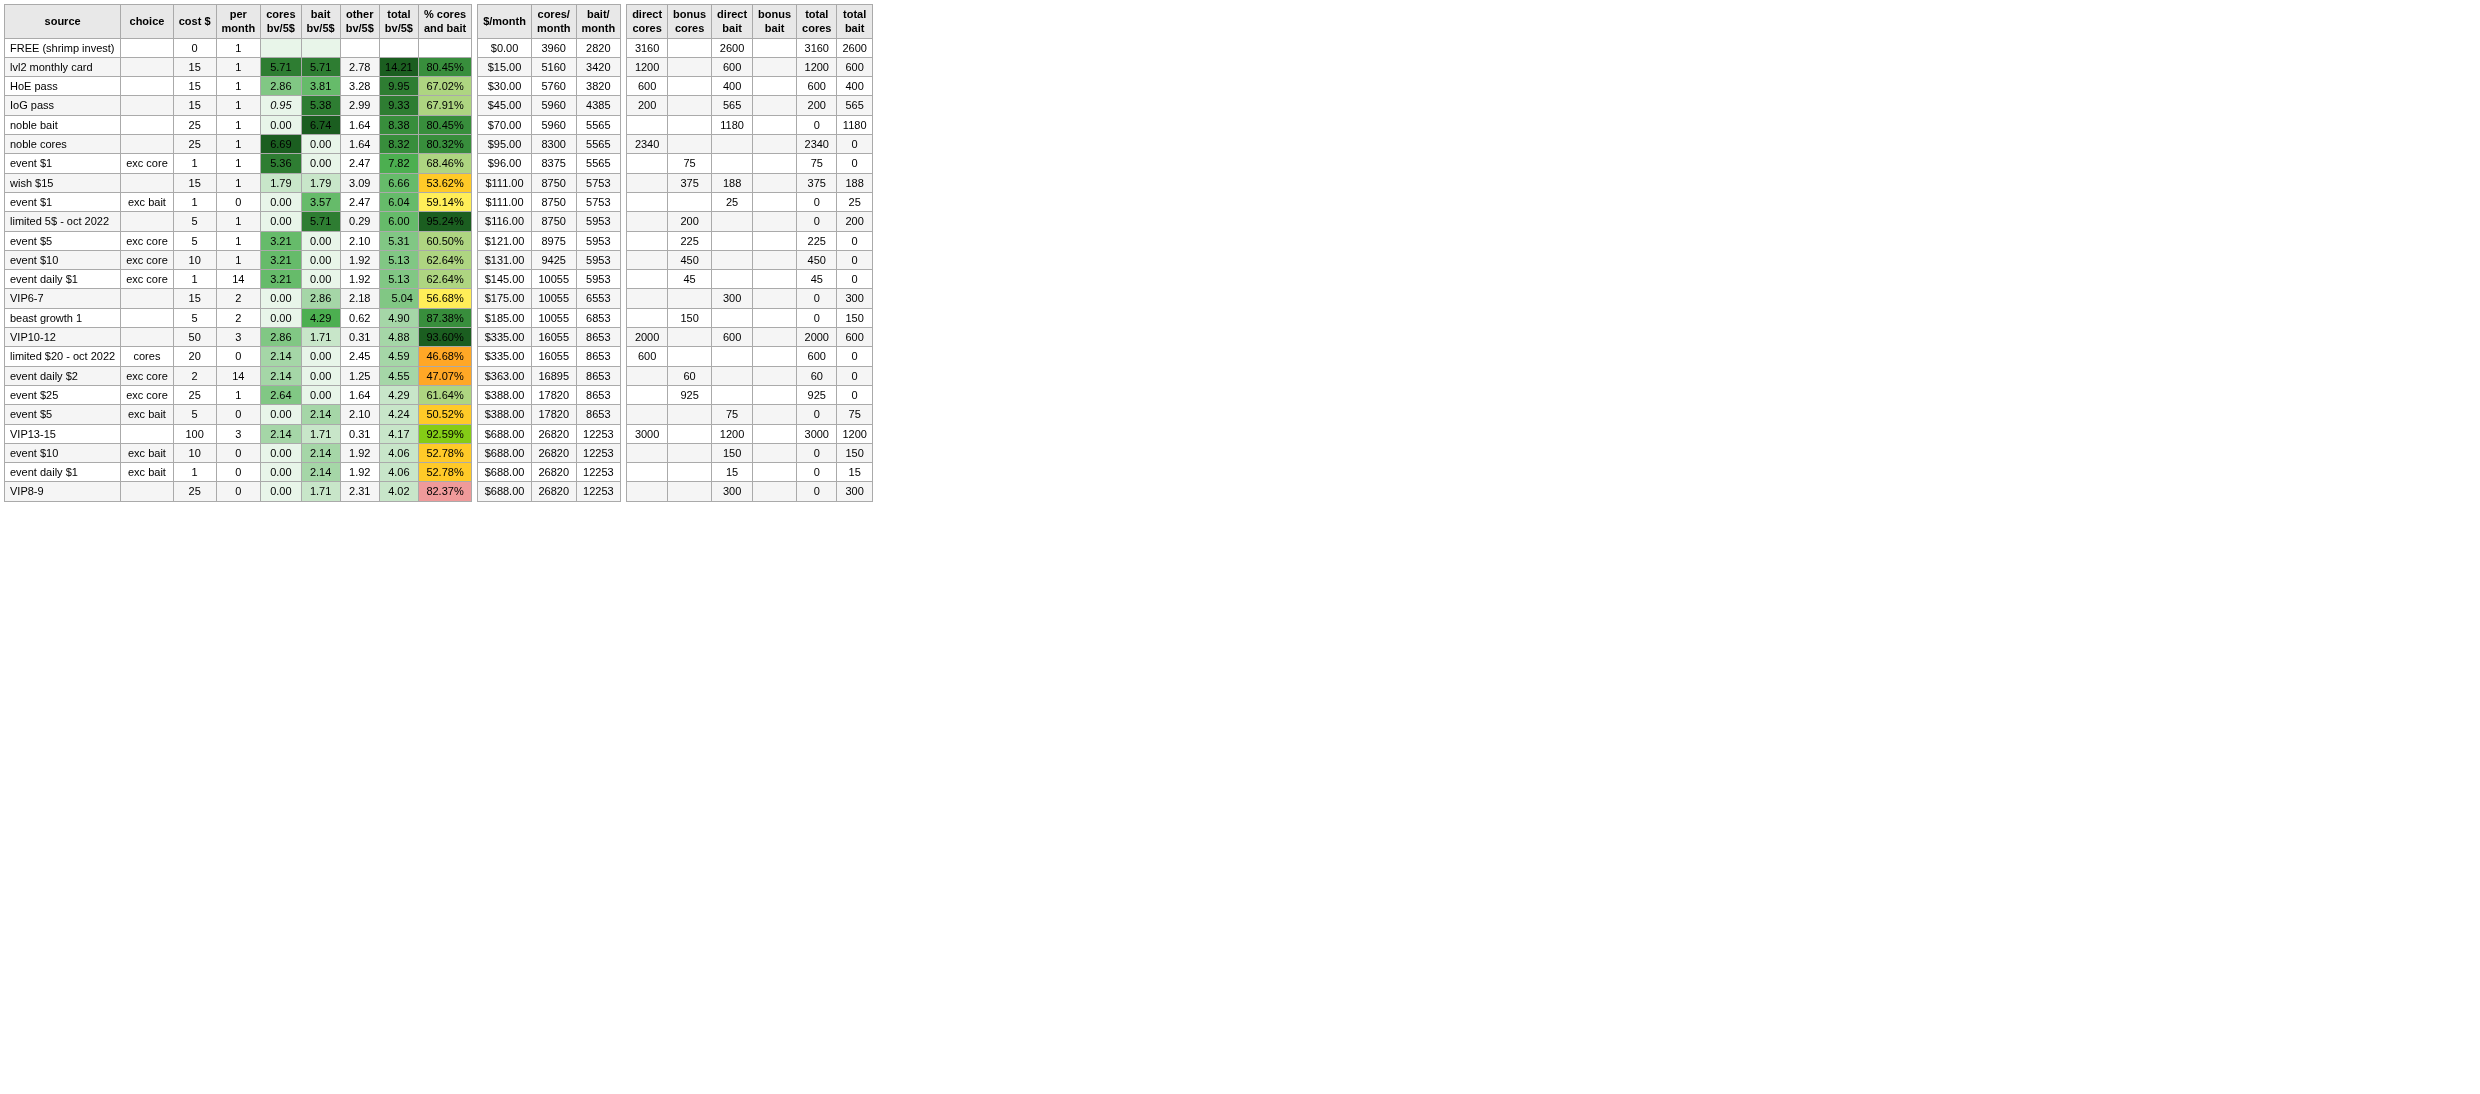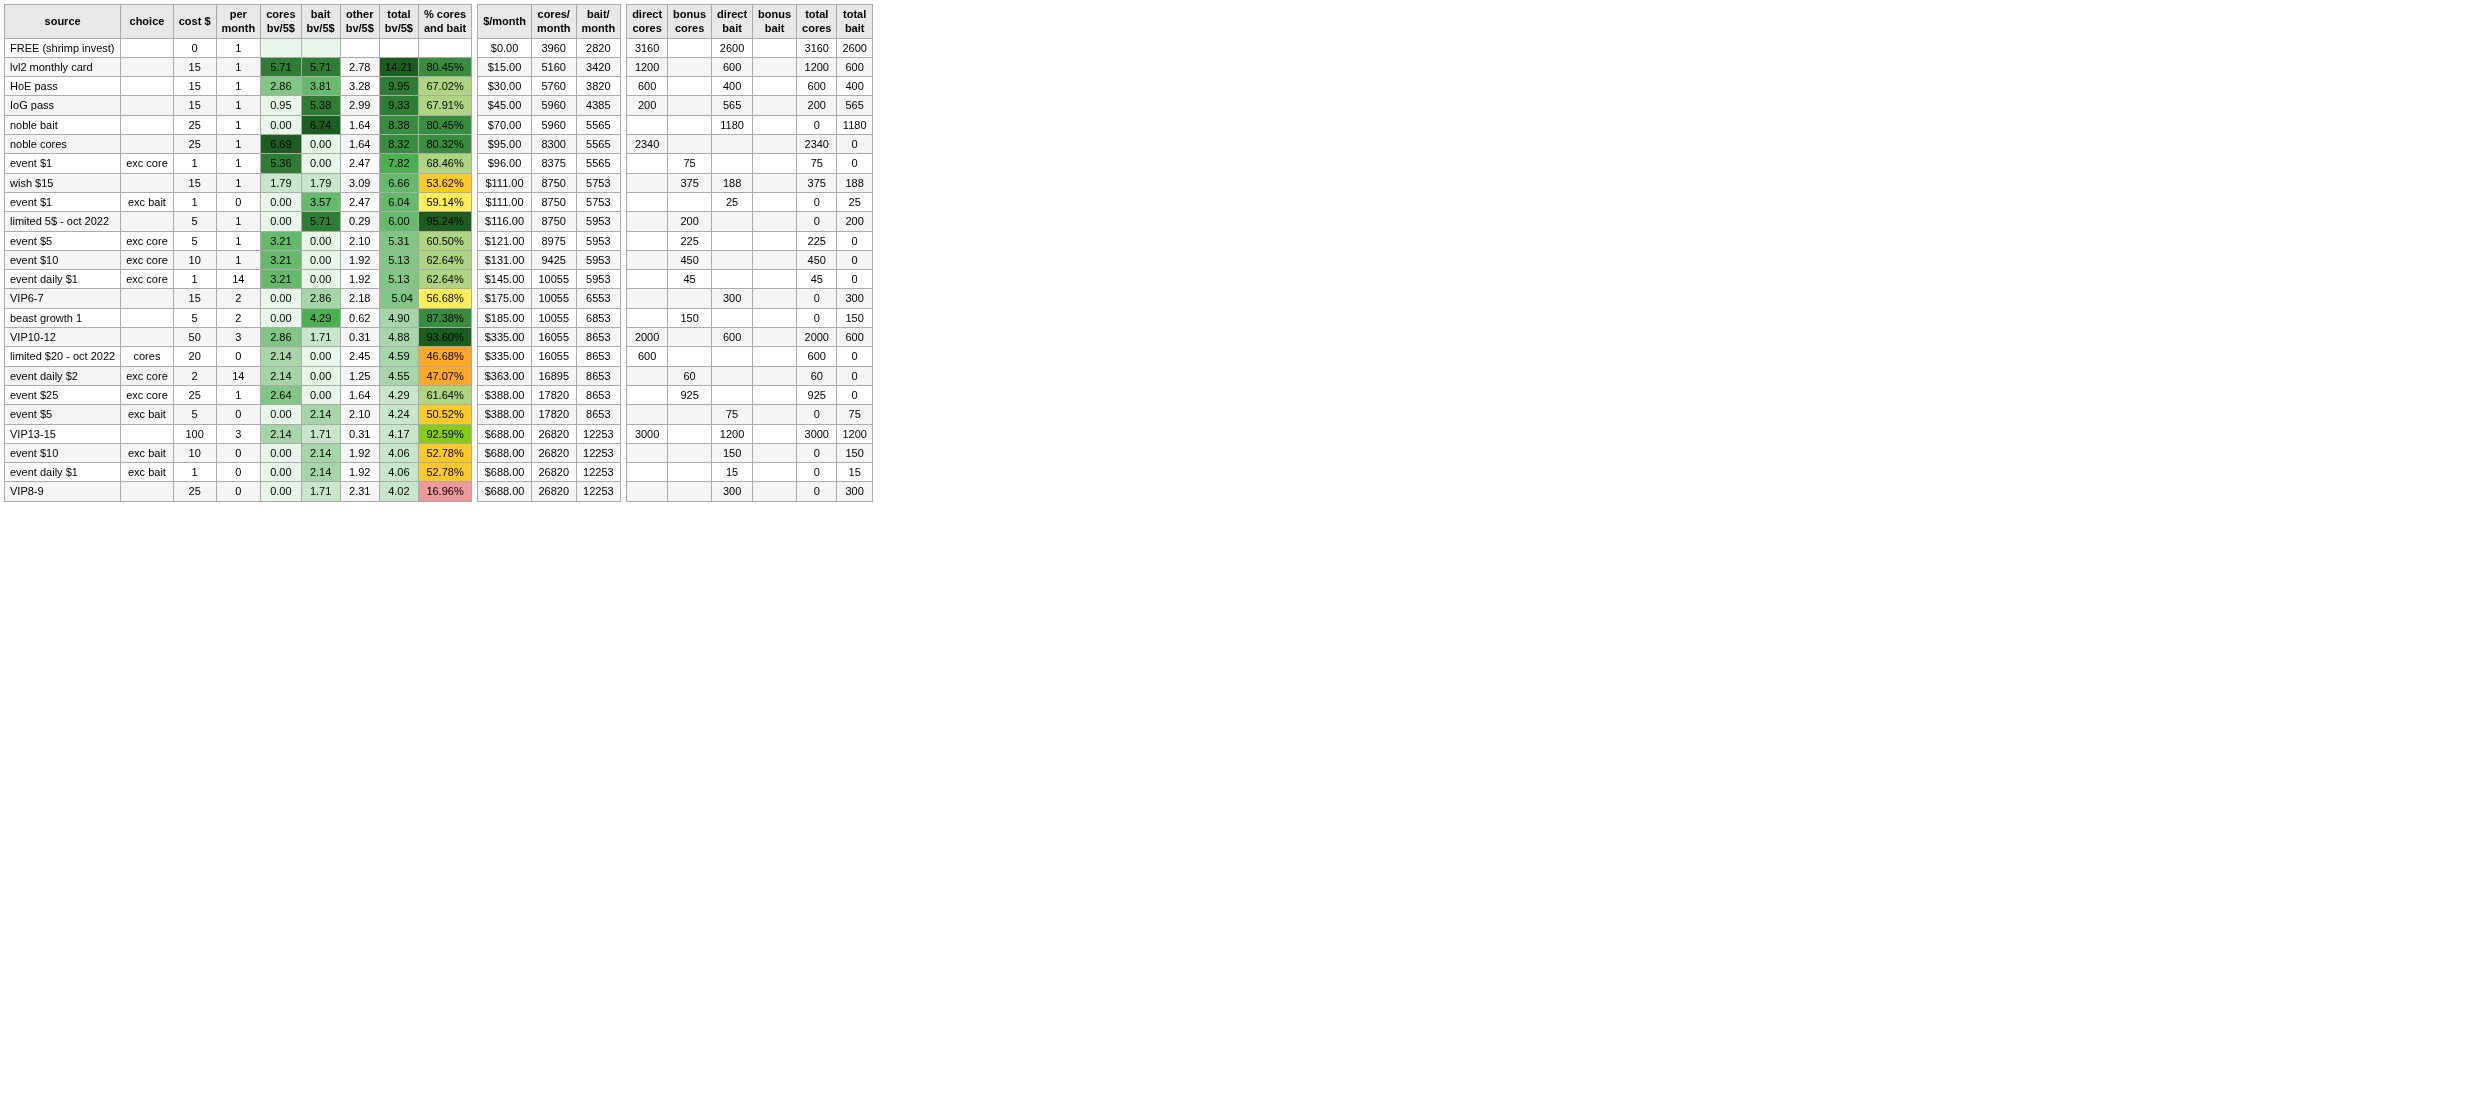--- a/index.html
+++ b/index.html
@@ -106,21 +106,21 @@
           <td>400</td>
           <td></td>
           <td>600</td>
           <td>400</td>
         </tr>
         <tr style="background: rgb(245, 245, 245);">
           <td class="left-align">IoG pass</td>
           <td></td>
           <td>15</td>
           <td>1</td>
-          <td style="background:#e8f5e9;">0.95</td>
+          <td style="background:#e8f5e9;font-style:italic;">0.95</td>
           <td style="background:#2e7d32;">5.38</td>
           <td>2.99</td>
           <td style="background:#2e7d32;">9.33</td>
           <td style="background:#aed581;color:#000;">67.91%</td>
           <td style="border:none;background:#fff;width:6px;padding:0;"></td>
           <td>$45.00</td>
           <td>5960</td>
           <td>4385</td>
           <td style="border:none;background:#fff;width:6px;padding:0;"></td>
           <td>200</td>
@@ -550,21 +550,21 @@
         </tr>
         <tr style="background: rgb(245, 245, 245);">
           <td class="left-align">VIP8-9</td>
           <td></td>
           <td>25</td>
           <td>0</td>
           <td style="background:#e8f5e9;">0.00</td>
           <td style="background:#c8e6c9;">1.71</td>
           <td>2.31</td>
           <td style="background:#c8e6c9;">4.02</td>
-          <td style="background:#ef9a9a;color:#000;">16.96%</td>
+          <td style="background:#ef9a9a;color:#000;">82.37%</td>
           <td style="border:none;background:#fff;width:6px;padding:0;"></td>
           <td>$688.00</td>
           <td>26820</td>
           <td>12253</td>
           <td style="border:none;background:#fff;width:6px;padding:0;"></td>
           <td></td>
           <td></td>
           <td>300</td>
           <td></td>
           <td>0</td>

